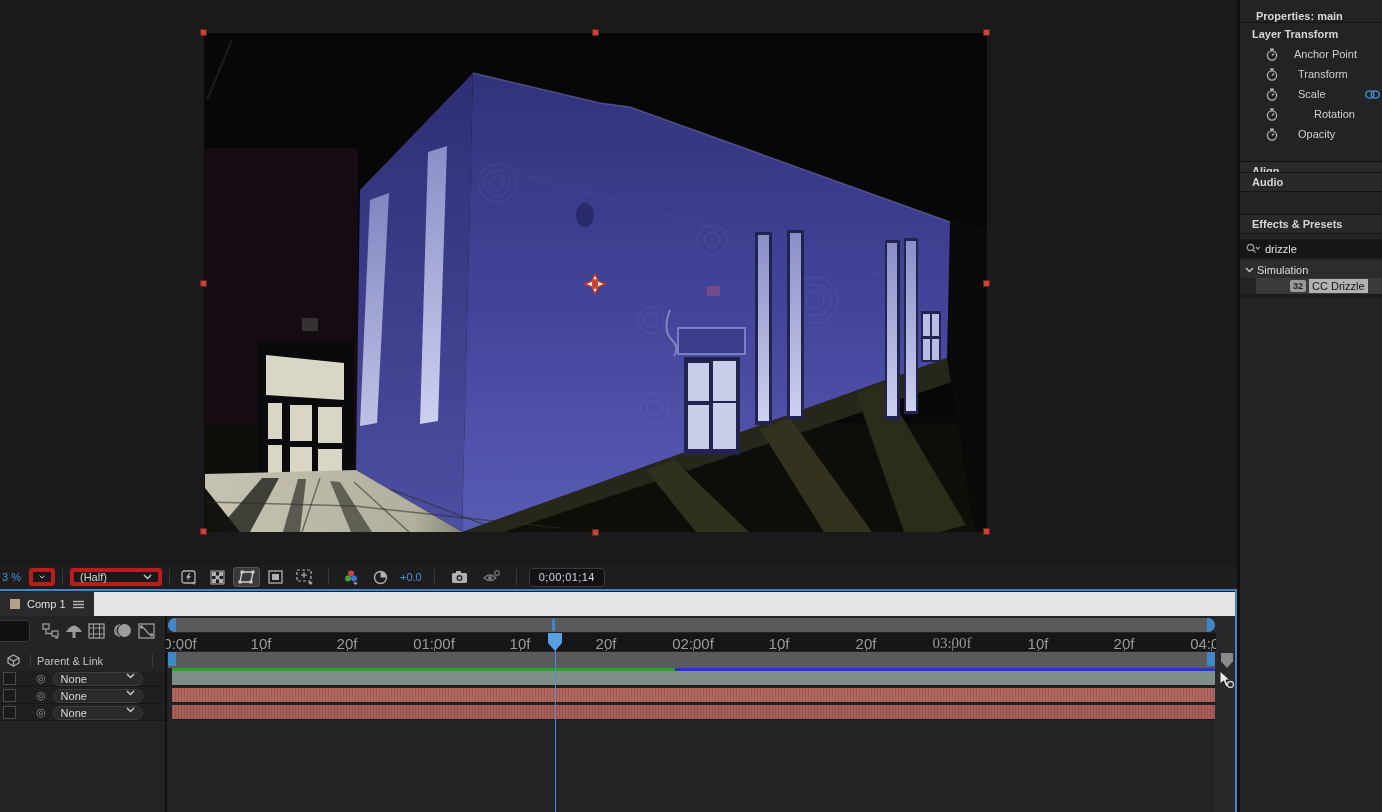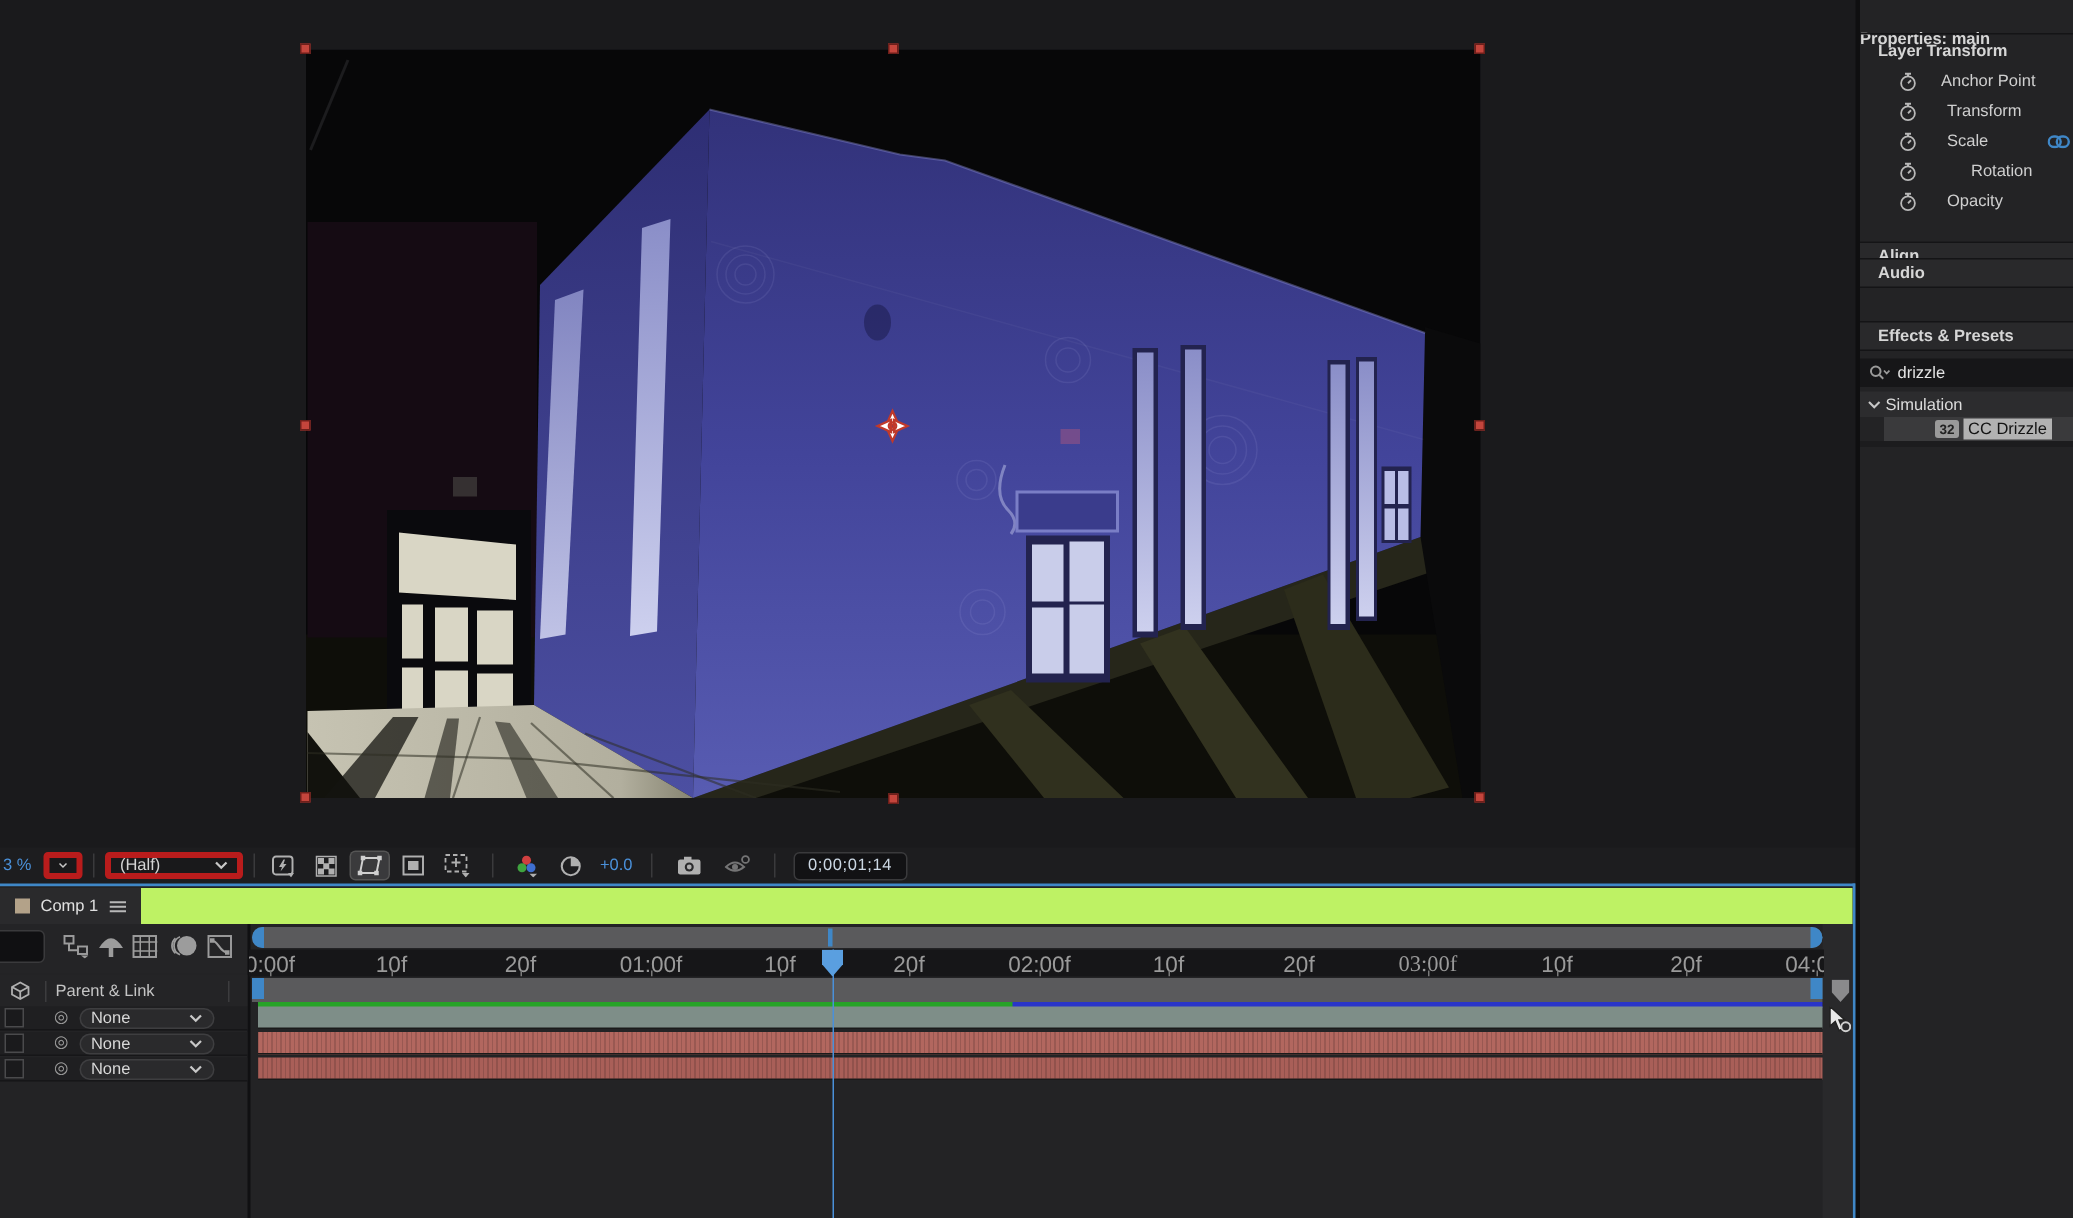--- a/index.html
+++ b/index.html
@@ -26,21 +26,21 @@
   #time-display{background:#121214;border:1px solid #3a3a3c;border-radius:4px;height:19px;
                 padding:0 9px;display:flex;align-items:center;color:#ccd8e4;letter-spacing:.4px;}
 
   
   #tl-top-border{left:0;top:589px;width:1237px;height:2px;background:#3f87c7;}
   #tl-right-border{left:1235px;top:589px;width:3px;height:223px;background:#3f87c7;}
   #panel-divider{left:1237px;top:0;width:3px;height:812px;background:#0f0f10;}
 
   
   #timeline{left:0;top:591px;width:1235px;height:221px;background:#232325;}
-  #tab-bar{position:absolute;left:0;top:1px;width:100%;height:24px;background:#bef264;}
+  #tab-bar{position:absolute;left:0;top:1px;width:100%;height:24px;background:#e5e5e5;}
   #comp-tab{position:absolute;left:0;top:0;height:24px;background:#2a2a2c;display:flex;
             align-items:center;padding:0 10px;gap:7px;font-size:11px;color:#e0e0e0;}
   .tab-swatch{width:10px;height:10px;background:#b3a289;}
   #tl-toolbar{position:absolute;left:0;top:25px;width:165px;height:33px;background:#242426;}
   #tl-timebox{position:absolute;left:-6px;top:4px;width:36px;height:22px;background:#101012;
               border:1px solid #3a3a3c;border-radius:4px;}
   .tl-icon{position:absolute;top:7px;color:#9c9c9c;}
 
   #left-col-sep{position:absolute;left:165px;top:25px;width:2px;height:196px;background:#101012;}
   #graph-bg{position:absolute;left:167px;top:25px;width:1048px;height:196px;background:#232325;}
@@ -57,21 +57,21 @@
 
   #col-header{position:absolute;left:0;top:59px;width:165px;height:21px;background:#242426;
               display:flex;align-items:center;font-size:11px;color:#c4c4c4;}
   .hdr-sep{width:1px;height:14px;background:#3c3c3e;}
 
   .layer-left{position:absolute;left:0;width:165px;height:16px;background:#1f1f21;
               display:flex;align-items:center;border-bottom:1px solid #161618;}
   .layer-swatch{width:13px;height:13px;margin-left:3px;background:#1a1a1c;border:1px solid #4a4a4c;}
   .pickwhip{margin-left:20px;color:#9a9a9a;font-size:11px;line-height:11px;}
   .parent-drop{margin-left:7px;width:90px;height:14px;background:#2a2a2c;border:1px solid #3e3e40;
-               border-radius:7px;display:flex;align-items:center;justify-content:space-between;
+               border-radius:7px;display:flex;align-items:flex-start;justify-content:space-between;
                padding:0 7px;font-size:11px;color:#d8d8d8;}
   .layer-bar{position:absolute;left:172px;width:1043px;height:15px;border-bottom:1px solid #1a1a1a;}
   .bar-texture{position:absolute;inset:0;background:repeating-linear-gradient(90deg,rgba(0,0,0,.14) 0 1px,transparent 1px 3px);}
 
   #marker-bin{position:absolute;left:1221px;top:62px;width:12px;height:15px;background:#8a8a8c;
               clip-path:polygon(0 0,100% 0,100% 55%,50% 100%,0 55%);}
   #playhead-line{position:absolute;top:42px;width:1px;height:770px;background:#4a90d9;}
   #playhead-grab{position:absolute;top:42px;width:14px;height:18px;background:#5a9fe0;
                  clip-path:polygon(0 0,100% 0,100% 55%,50% 100%,0 55%);}
   #nav-tick{position:absolute;top:28px;width:3px;height:12px;background:#3f87c7;}
@@ -492,21 +492,21 @@
     <svg class="abs" style="left:1218px;top:80px;" width="16" height="18" viewBox="0 0 16 18">
       <polygon points="2,0 2,13 5.5,10 8,16 10.5,15 8,9 12,9" fill="#e8e8e8" stroke="#222" stroke-width="1"></polygon>
       <circle cx="12.5" cy="13.5" r="3" fill="none" stroke="#cfcfcf" stroke-width="1.3"></circle>
     </svg>
 
     <div id="playhead-line" class="abs" style="left: 555px;"></div>
     <div id="playhead-grab" class="abs" style="left: 548px;"></div>
   </div>
 
   <div id="rpanel" class="abs">
-    <div class="rp-row" style="top:16px;padding-left:0;">
+    <div class="rp-row" style="top:6px;padding-left:16px;">
       <span class="rp-title">Properties: main</span>
     </div>
     <div style="position:absolute;left:0;top:22px;width:142px;height:1px;background:#141416;"></div>
     <div class="rp-row" style="top:24px;padding-left:12px;">
       <span class="rp-title">Layer Transform</span>
     </div>
     <div id="transform-rows">
         <div class="rp-row" style="top: 44px;">
           <svg width="12" height="13" viewBox="0 0 12 13" style="margin-left:26px;">
             <circle cx="6" cy="7.5" r="4.6" fill="none" stroke="#b8b8b8" stroke-width="1.2"></circle>

